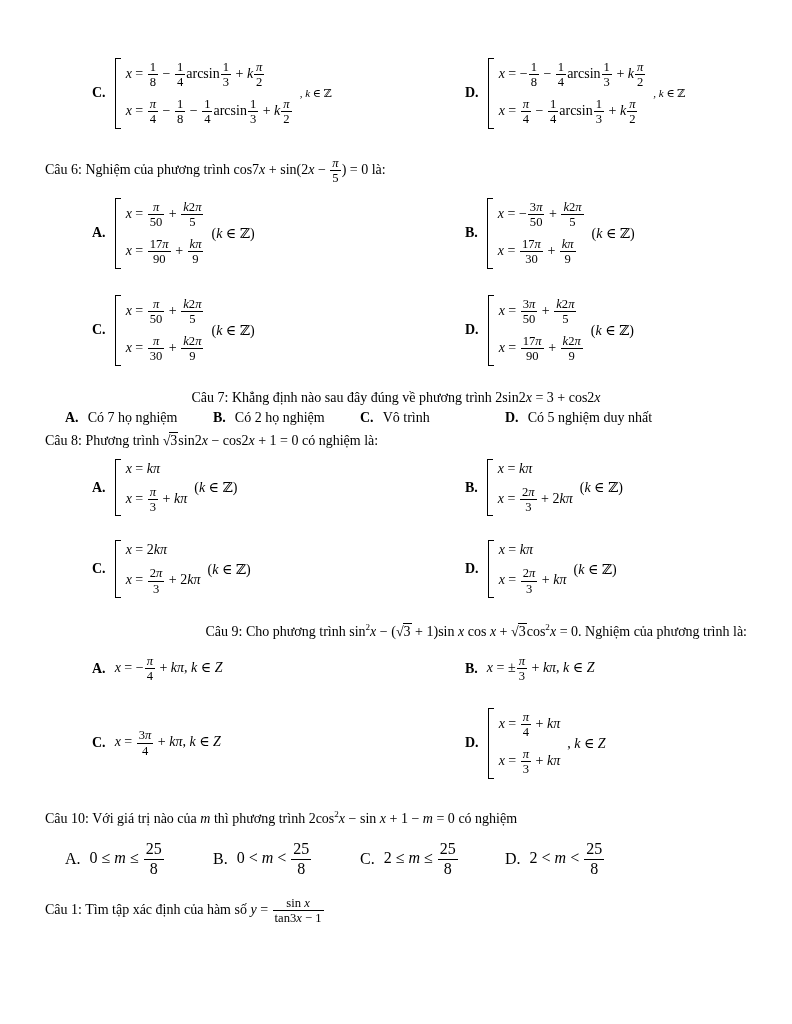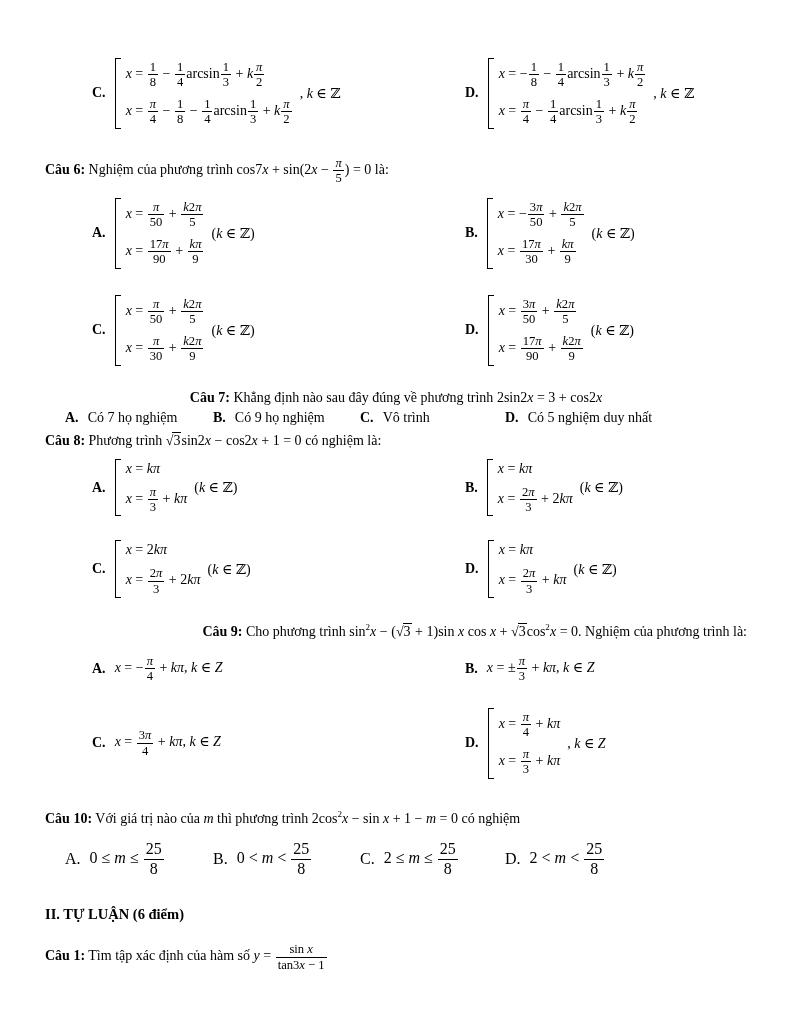--- a/index.html
+++ b/index.html
@@ -6,21 +6,21 @@
   html,body { background:#ffffff; }
   body {
     width:792px; height:1024px; overflow:hidden;
     font-family:"Liberation Serif","DejaVu Serif",serif;
     font-size:14px; color:#000;
   }
   .page { padding:46px 45px 0 45px; }
 
   .para, .heading { line-height:1.4; }
   .heading { font-weight:bold; font-size:14.5px; }
-  .qlabel { font-weight:bold; }
+  .qlabel { font-weight:normal; }
 
   
   .mvar { font-style:italic; }
   .mfn, .mop { font-style:normal; }
   sup { font-size:0.65em; vertical-align:super; line-height:0; }
 
   
   .frac { display:inline-block; vertical-align:middle; text-align:center; padding:0 1px; font-size:0.9em; }
   .frac > .num { display:block; border-bottom:1px solid #000; padding:0 2px; line-height:1.15; }
   .frac > .den { display:block; padding:0 2px; line-height:1.15; }
@@ -38,21 +38,21 @@
   .cases-suffix { margin-left:7px; white-space:nowrap; }
 
   
   .opt-row { margin-top:12px; }
   .opt-row.two-col { display:grid; grid-template-columns:373px 1fr; padding-left:47px; align-items:center; }
   .opt-row.four-col { display:grid; grid-template-columns:148px 147px 145px 1fr; padding-left:20px; align-items:center; }
   .option { display:flex; align-items:center; gap:9px; }
   .opt-label { font-weight:bold; }
 
   
-  [data-name="q5-options-cd"] .cases-suffix { font-size:14px; }
+  [data-name="q5-options-cd"] .cases-suffix { font-size:11px; }
   [data-name="q6-title"] { margin-top:27px; }
   [data-name="q6-options-ab"] { margin-top:12px; }
   [data-name="q6-options-cd"] { margin-top:26px; }
   [data-name="q7-title"] { margin-top:22px;text-align:center; }
   [data-name="q7-options"] { margin-top:3px; }
   [data-name="q8-title"] { margin-top:5px; }
   [data-name="q8-options-ab"] { margin-top:8px; }
   [data-name="q8-options-cd"] { margin-top:24px; }
   [data-name="q9-title"] { margin-top:24px;text-align:right; }
   [data-name="q9-options-ab"] { margin-top:12px; }
@@ -142,21 +142,21 @@
       </div>
     </div>
     <div class="para" data-name="q7-title"><b class="qlabel" data-name="question-label">Câu 7:</b><span class="text" data-name="question-text"> Khẳng định nào sau đây đúng về phương trình </span><span class="math" data-name="inline-math"><span class="mop">2</span><span class="mfn">sin</span><span class="mop">2</span><span class="mvar">x</span><span class="mop"> = 3 + </span><span class="mfn">cos</span><span class="mop">2</span><span class="mvar">x</span></span></div>
     <div class="opt-row four-col" data-name="q7-options">
       <div class="option" data-name="q7-option-a">
         <b class="opt-label" data-name="option-label">A.</b>
         <span class="opt-text" data-name="option-text">Có 7 họ nghiệm</span>
       </div>
       <div class="option" data-name="q7-option-b">
         <b class="opt-label" data-name="option-label">B.</b>
-        <span class="opt-text" data-name="option-text">Có 9 họ nghiệm</span>
+        <span class="opt-text" data-name="option-text">Có 2 họ nghiệm</span>
       </div>
       <div class="option" data-name="q7-option-c">
         <b class="opt-label" data-name="option-label">C.</b>
         <span class="opt-text" data-name="option-text">Vô trình</span>
       </div>
       <div class="option" data-name="q7-option-d">
         <b class="opt-label" data-name="option-label">D.</b>
         <span class="opt-text" data-name="option-text">Có 5 nghiệm duy nhất</span>
       </div>
     </div>
@@ -249,15 +249,14 @@
       </div>
       <div class="option" data-name="q10-option-c">
         <b class="opt-label" data-name="option-label">C.</b>
         <span class="math" data-name="option-math"><span class="mop">2 ≤ </span><span class="mvar">m</span><span class="mop"> ≤ </span><span class="frac" data-name="fraction"><span class="num"><span class="mop">25</span></span><span class="den"><span class="mop">8</span></span></span></span>
       </div>
       <div class="option" data-name="q10-option-d">
         <b class="opt-label" data-name="option-label">D.</b>
         <span class="math" data-name="option-math"><span class="mop">2 &lt; </span><span class="mvar">m</span><span class="mop"> &lt; </span><span class="frac" data-name="fraction"><span class="num"><span class="mop">25</span></span><span class="den"><span class="mop">8</span></span></span></span>
       </div>
     </div>
-    <div class="heading" data-name="section-2-heading"><b class="qlabel" data-name="question-label">II. TỰ LUẬN (6 điểm)</b></div>
     <div class="para" data-name="tl-q1-title"><b class="qlabel" data-name="question-label">Câu 1:</b><span class="text" data-name="question-text"> Tìm tập xác định của hàm số </span><span class="math" data-name="inline-math"><span class="mvar">y</span><span class="mop"> = </span><span class="frac" data-name="fraction"><span class="num"><span class="mfn">sin</span><span class="mop"> </span><span class="mvar">x</span></span><span class="den"><span class="mfn">tan</span><span class="mop">3</span><span class="mvar">x</span><span class="mop"> − 1</span></span></span></span></div>
   </div>
 
 </body></html>

